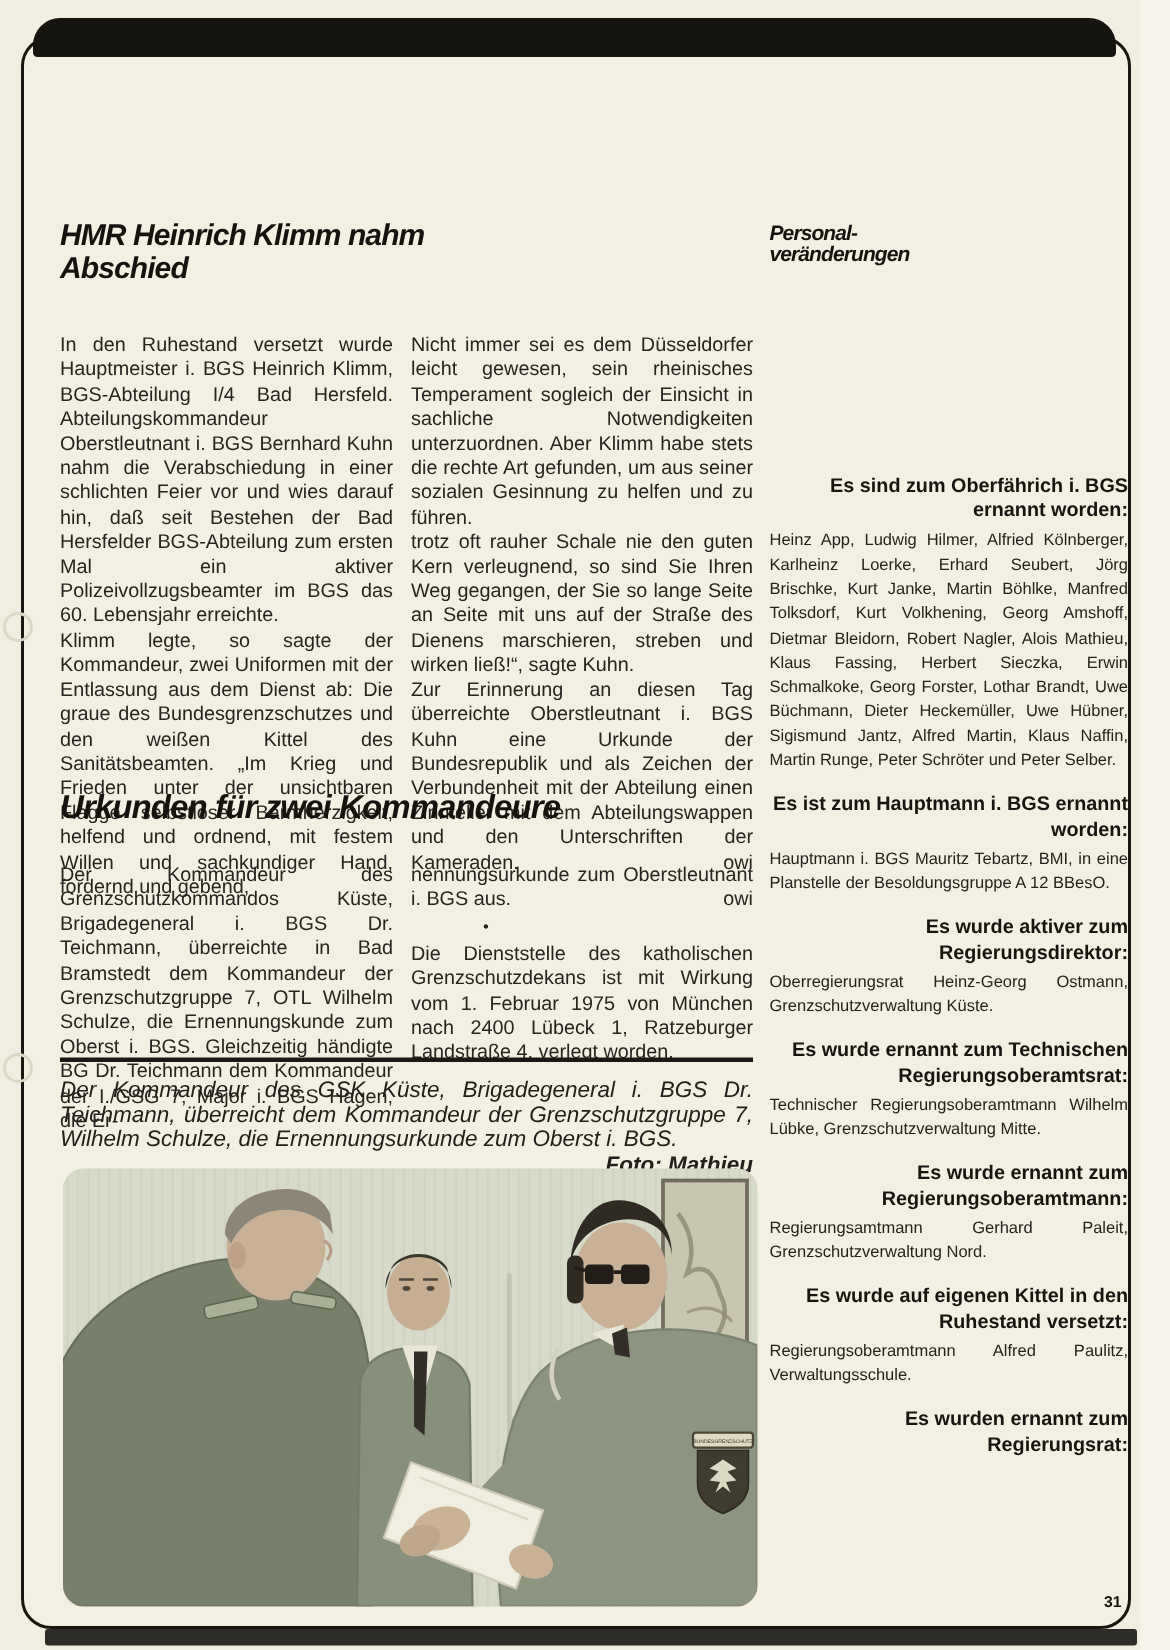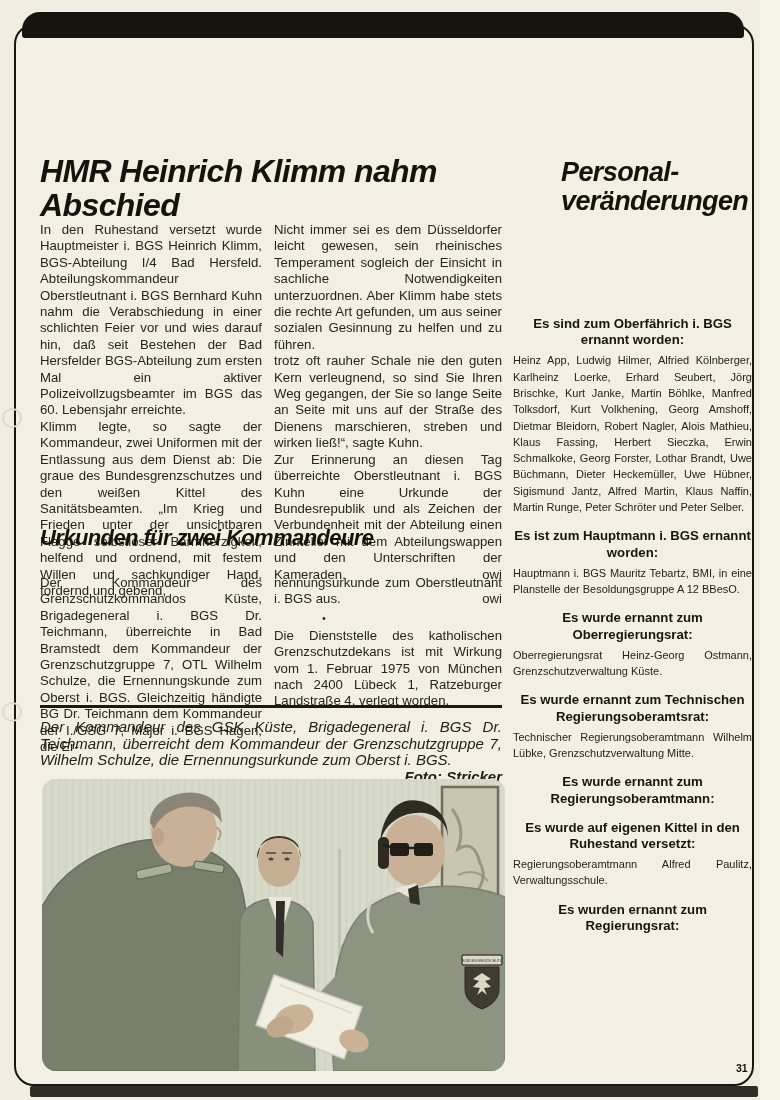--- a/index.html
+++ b/index.html
@@ -50,47 +50,47 @@
   .caption{
     position:absolute; left:40px; top:719px; width:462px; z-index:4;
     font-style:italic; font-size:15px; line-height:16.6px; text-align:justify;
     color:#21201a;
   }
   .caption .credit{ float:right; font-weight:bold; font-style:italic; padding-left:12px; }
   .photo{
     position:absolute; left:42px; top:779px; width:463px; height:292px;
     border-radius:14px; overflow:hidden; z-index:4; background:#d7d9c9;
   }
-  .pv-title{ left:513px; top:136px; font-size:27px;margin-left:48px; }
+  .pv-title{ left:513px; top:136px; font-size:14px; }
   .pv{
     position:absolute; left:513px; top:316px; width:239px; z-index:4;
   }
   .pv-head{
     font-weight:bold; font-size:13.2px; line-height:16.2px;
-    margin:13px 0 4px; color:#16150f; text-align:center;
+    margin:13px 0 4px; color:#16150f; text-align:right;
   }
   .pv .sec:first-child .pv-head{ margin-top:0; }
   .pv-item{ font-size:11px; line-height:16.3px; text-align:justify; margin:0; }
   .pagenum{
     position:absolute; left:736px; top:1062px; z-index:4;
     font-size:10.5px; font-weight:bold; color:#14130d;
   }
 </style>
 </head>
 <body>
 
 <div class="page">
 
   <div class="topbar"></div>
   <div class="frame"></div>
   <div class="bottomband"></div>
   <div class="punch" style="top:408px;"></div>
   <div class="punch" style="top:702px;"></div>
 
-  <h1 class="headline" style="left:40px; top:134px; font-size:32px; width:470px;">HMR Heinrich Klimm nahm
+  <h1 class="headline" style="left:40px; top:134px; font-size:20px; width:470px;">HMR Heinrich Klimm nahm
 Abschied</h1>
 
   <div class="cols" style="left:40px; top:205px; width:462px; height:340px;">
     <div class="col" style="left:0; width:222px;">
       <p class="bodytext">In den Ruhestand versetzt wurde Hauptmeister i. BGS Heinrich Klimm, BGS-Abteilung I/4 Bad Hersfeld. Abteilungskommandeur Oberstleutnant i. BGS Bernhard Kuhn nahm die Verabschiedung in einer schlichten Feier vor und wies darauf hin, daß seit Bestehen der Bad Hersfelder BGS-Abteilung zum ersten Mal ein aktiver Polizeivollzugsbeamter im BGS das 60. Lebensjahr erreichte.</p>
       <p class="bodytext">Klimm legte, so sagte der Kommandeur, zwei Uniformen mit der Entlassung aus dem Dienst ab: Die graue des Bundesgrenzschutzes und den weißen Kittel des Sanitätsbeamten. „Im Krieg und Frieden unter der unsichtbaren Flagge selbstloser Barmherzigkeit, helfend und ordnend, mit festem Willen und sachkundiger Hand, fordernd und gebend,</p>
     </div>
     <div class="col" style="left:234px; width:228px;">
       <p class="bodytext">Nicht immer sei es dem Düsseldorfer leicht gewesen, sein rheinisches Temperament sogleich der Einsicht in sachliche Notwendigkeiten unterzuordnen. Aber Klimm habe stets die rechte Art gefunden, um aus seiner sozialen Gesinnung zu helfen und zu führen.</p>
       <p class="bodytext">trotz oft rauher Schale nie den guten Kern verleugnend, so sind Sie Ihren Weg gegangen, der Sie so lange Seite an Seite mit uns auf der Straße des Dienens marschieren, streben und wirken ließ!“, sagte Kuhn.</p>
@@ -108,21 +108,21 @@
       <p class="bodytext"><span>nennungsurkunde zum Oberstleutnant i. BGS aus.</span><span class="byline">owi</span></p>
       <div class="sepdot">•</div>
       <p class="bodytext">Die Dienststelle des katholischen Grenzschutzdekans ist mit Wirkung vom 1. Februar 1975 von München nach 2400 Lübeck 1, Ratzeburger Landstraße 4, verlegt worden.</p>
     </div>
   </div>
 
   <div class="divider"></div>
 
   <div class="caption">
     <span>Der Kommandeur des GSK Küste, Brigadegeneral i. BGS Dr. Teichmann, überreicht dem Kommandeur der Grenzschutzgruppe 7, Wilhelm Schulze, die Ernennungsurkunde zum Oberst i. BGS.</span>
-    <span class="credit">Foto: Stricker</span>
+    <span class="credit">Foto: Mathieu</span>
   </div>
 
   <div class="photo">
     <svg width="463" height="292" viewBox="0 0 463 292" xmlns="http://www.w3.org/2000/svg">
       <defs>
         <pattern id="stripes" width="7" height="10" patternUnits="userSpaceOnUse">
           <rect width="7" height="10" fill="none"></rect>
           <line x1="3" y1="0" x2="3" y2="10" stroke="#c9cbba" stroke-width="1.3"></line>
         </pattern>
       </defs>
@@ -205,29 +205,30 @@
       <p class="pv-head">Es sind zum Oberfährich i. BGS ernannt worden:</p>
       <p class="pv-item">Heinz App, Ludwig Hilmer, Alfried Kölnberger, Karlheinz Loerke, Erhard Seubert, Jörg Brischke, Kurt Janke, Martin Böhlke, Manfred Tolksdorf, Kurt Volkhening, Georg Amshoff, Dietmar Bleidorn, Robert Nagler, Alois Mathieu, Klaus Fassing, Herbert Sieczka, Erwin Schmalkoke, Georg Forster, Lothar Brandt, Uwe Büchmann, Dieter Heckemüller, Uwe Hübner, Sigismund Jantz, Alfred Martin, Klaus Naffin, Martin Runge, Peter Schröter und Peter Selber.</p>
     </div>
     <div class="sec">
       <p class="pv-head">Es ist zum Hauptmann i. BGS ernannt worden:</p>
     </div>
     <div class="sec">
       <p class="pv-item">Hauptmann i. BGS Mauritz Tebartz, BMI, in eine Planstelle der Besoldungsgruppe A 12 BBesO.</p>
     </div>
     <div class="sec">
-      <p class="pv-head">Es wurde ernannt zum Oberregierungsrat:</p>
+      <p class="pv-head">Es wurde aktiver zum Regierungsdirektor:</p>
       <p class="pv-item">Oberregierungsrat Heinz-Georg Ostmann, Grenzschutzverwaltung Küste.</p>
     </div>
     <div class="sec">
       <p class="pv-head">Es wurde ernannt zum Technischen Regierungsoberamtsrat:</p>
       <p class="pv-item">Technischer Regierungsoberamtmann Wilhelm Lübke, Grenzschutzverwaltung Mitte.</p>
     </div>
     <div class="sec">
       <p class="pv-head">Es wurde ernannt zum Regierungsoberamtmann:</p>
+      <p class="pv-item">Regierungsamtmann Gerhard Paleit, Grenzschutzverwaltung Nord.</p>
     </div>
     <div class="sec">
       <p class="pv-head">Es wurde auf eigenen Kittel in den Ruhestand versetzt:</p>
       <p class="pv-item">Regierungsoberamtmann Alfred Paulitz, Verwaltungsschule.</p>
     </div>
     <div class="sec">
       <p class="pv-head">Es wurden ernannt zum Regierungsrat:</p>
 
     </div>
   </div>

